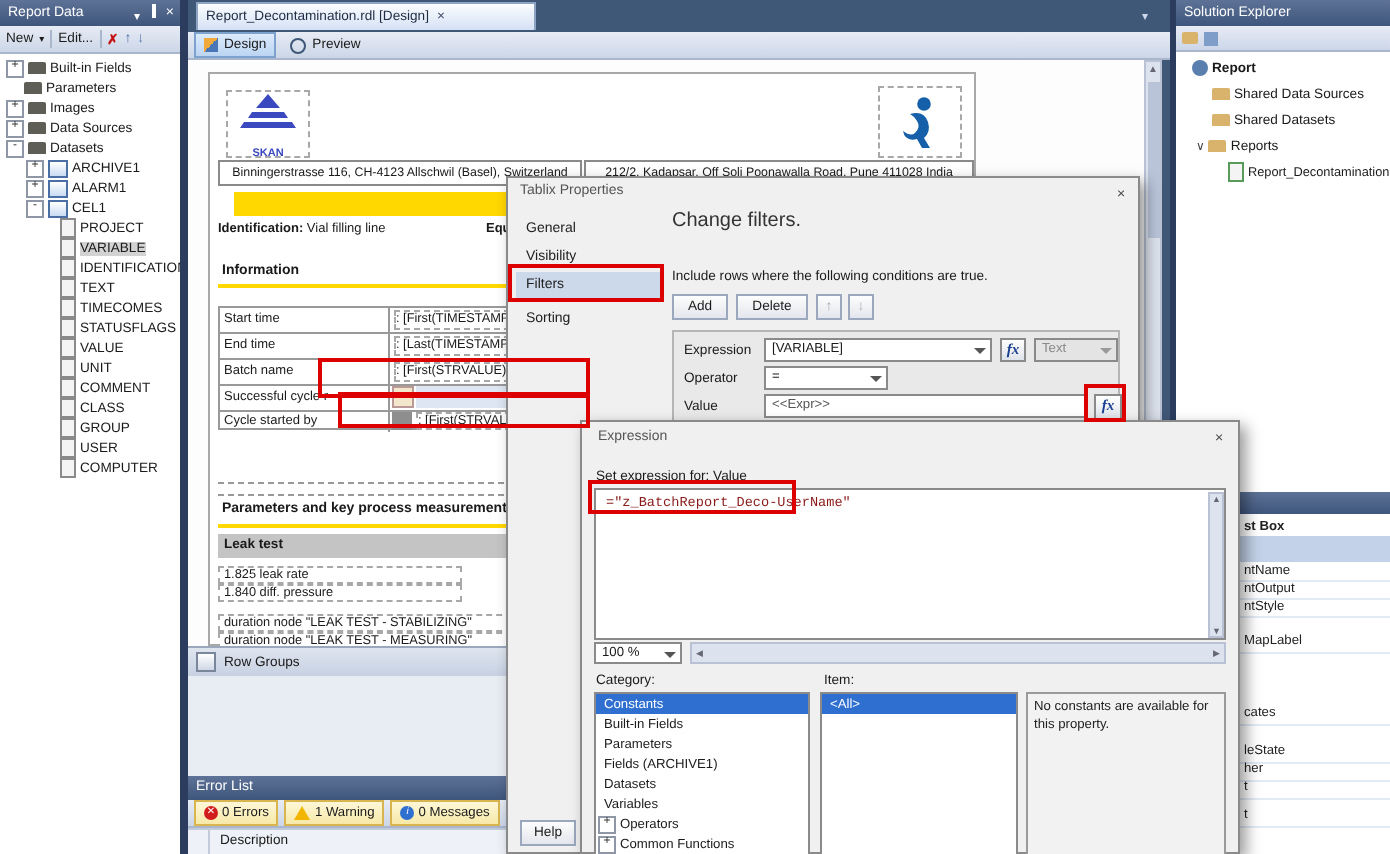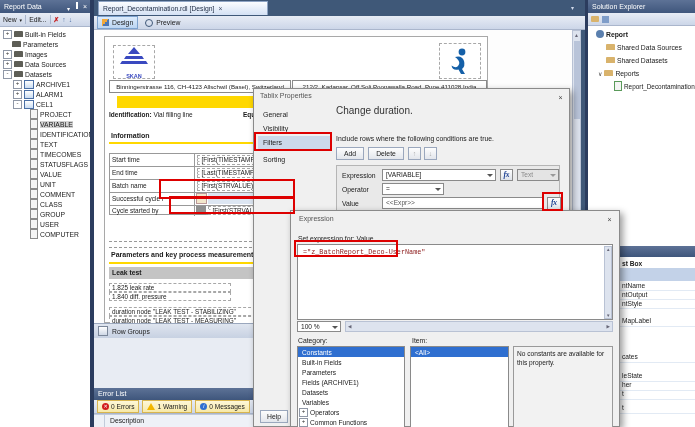--- a/index.html
+++ b/index.html
@@ -330,21 +330,21 @@
 
   <div class="abs dlg" style="left:253px;top:88px;width:317px;height:339px;z-index:20;">
     <span class="abs dlg-title" style="left:6px;top:3px;">Tablix Properties</span>
     <span class="abs closex" style="left:300px;top:3px;width:13px;height:11px;">×</span>
 
     <div class="abs navitem" style="left:4px;top:19px;width:74px;">General</div>
     <div class="abs navitem" style="left:4px;top:33px;width:74px;">Visibility</div>
     <div class="abs navitem" style="left:4px;top:47px;width:74px;background:#ccd9ea;">Filters</div>
     <div class="abs navitem" style="left:4px;top:64px;width:74px;">Sorting</div>
 
-    <div class="abs" style="left:82px;top:16px;font-size:10px;color:#333;">Change duration.</div>
+    <div class="abs" style="left:82px;top:16px;font-size:10px;color:#333;">Change filters.</div>
     <div class="abs" style="left:82px;top:46px;font-size:6.8px;">Include rows where the following conditions are true.</div>
 
     <div class="abs btnish" style="left:82px;top:58px;width:28px;height:13px;line-height:12px;">Add</div>
     <div class="abs btnish" style="left:114px;top:58px;width:36px;height:13px;line-height:12px;">Delete</div>
     <div class="abs btnish" style="left:154px;top:58px;width:13px;height:13px;color:#aaa;line-height:12px;">↑</div>
     <div class="abs btnish" style="left:170px;top:58px;width:13px;height:13px;color:#aaa;line-height:12px;">↓</div>
 
     <div class="abs" style="left:82px;top:76px;width:224px;height:52px;background:#e9e9e9;border:1px solid #b5b5b5;">
       <span class="abs" style="left:5px;top:6px;font-size:6.8px;">Expression</span>
       <span class="abs combo" style="left:45px;top:3px;width:114px;height:12px;"><span>[VARIABLE]</span><span class="arr"></span></span>

